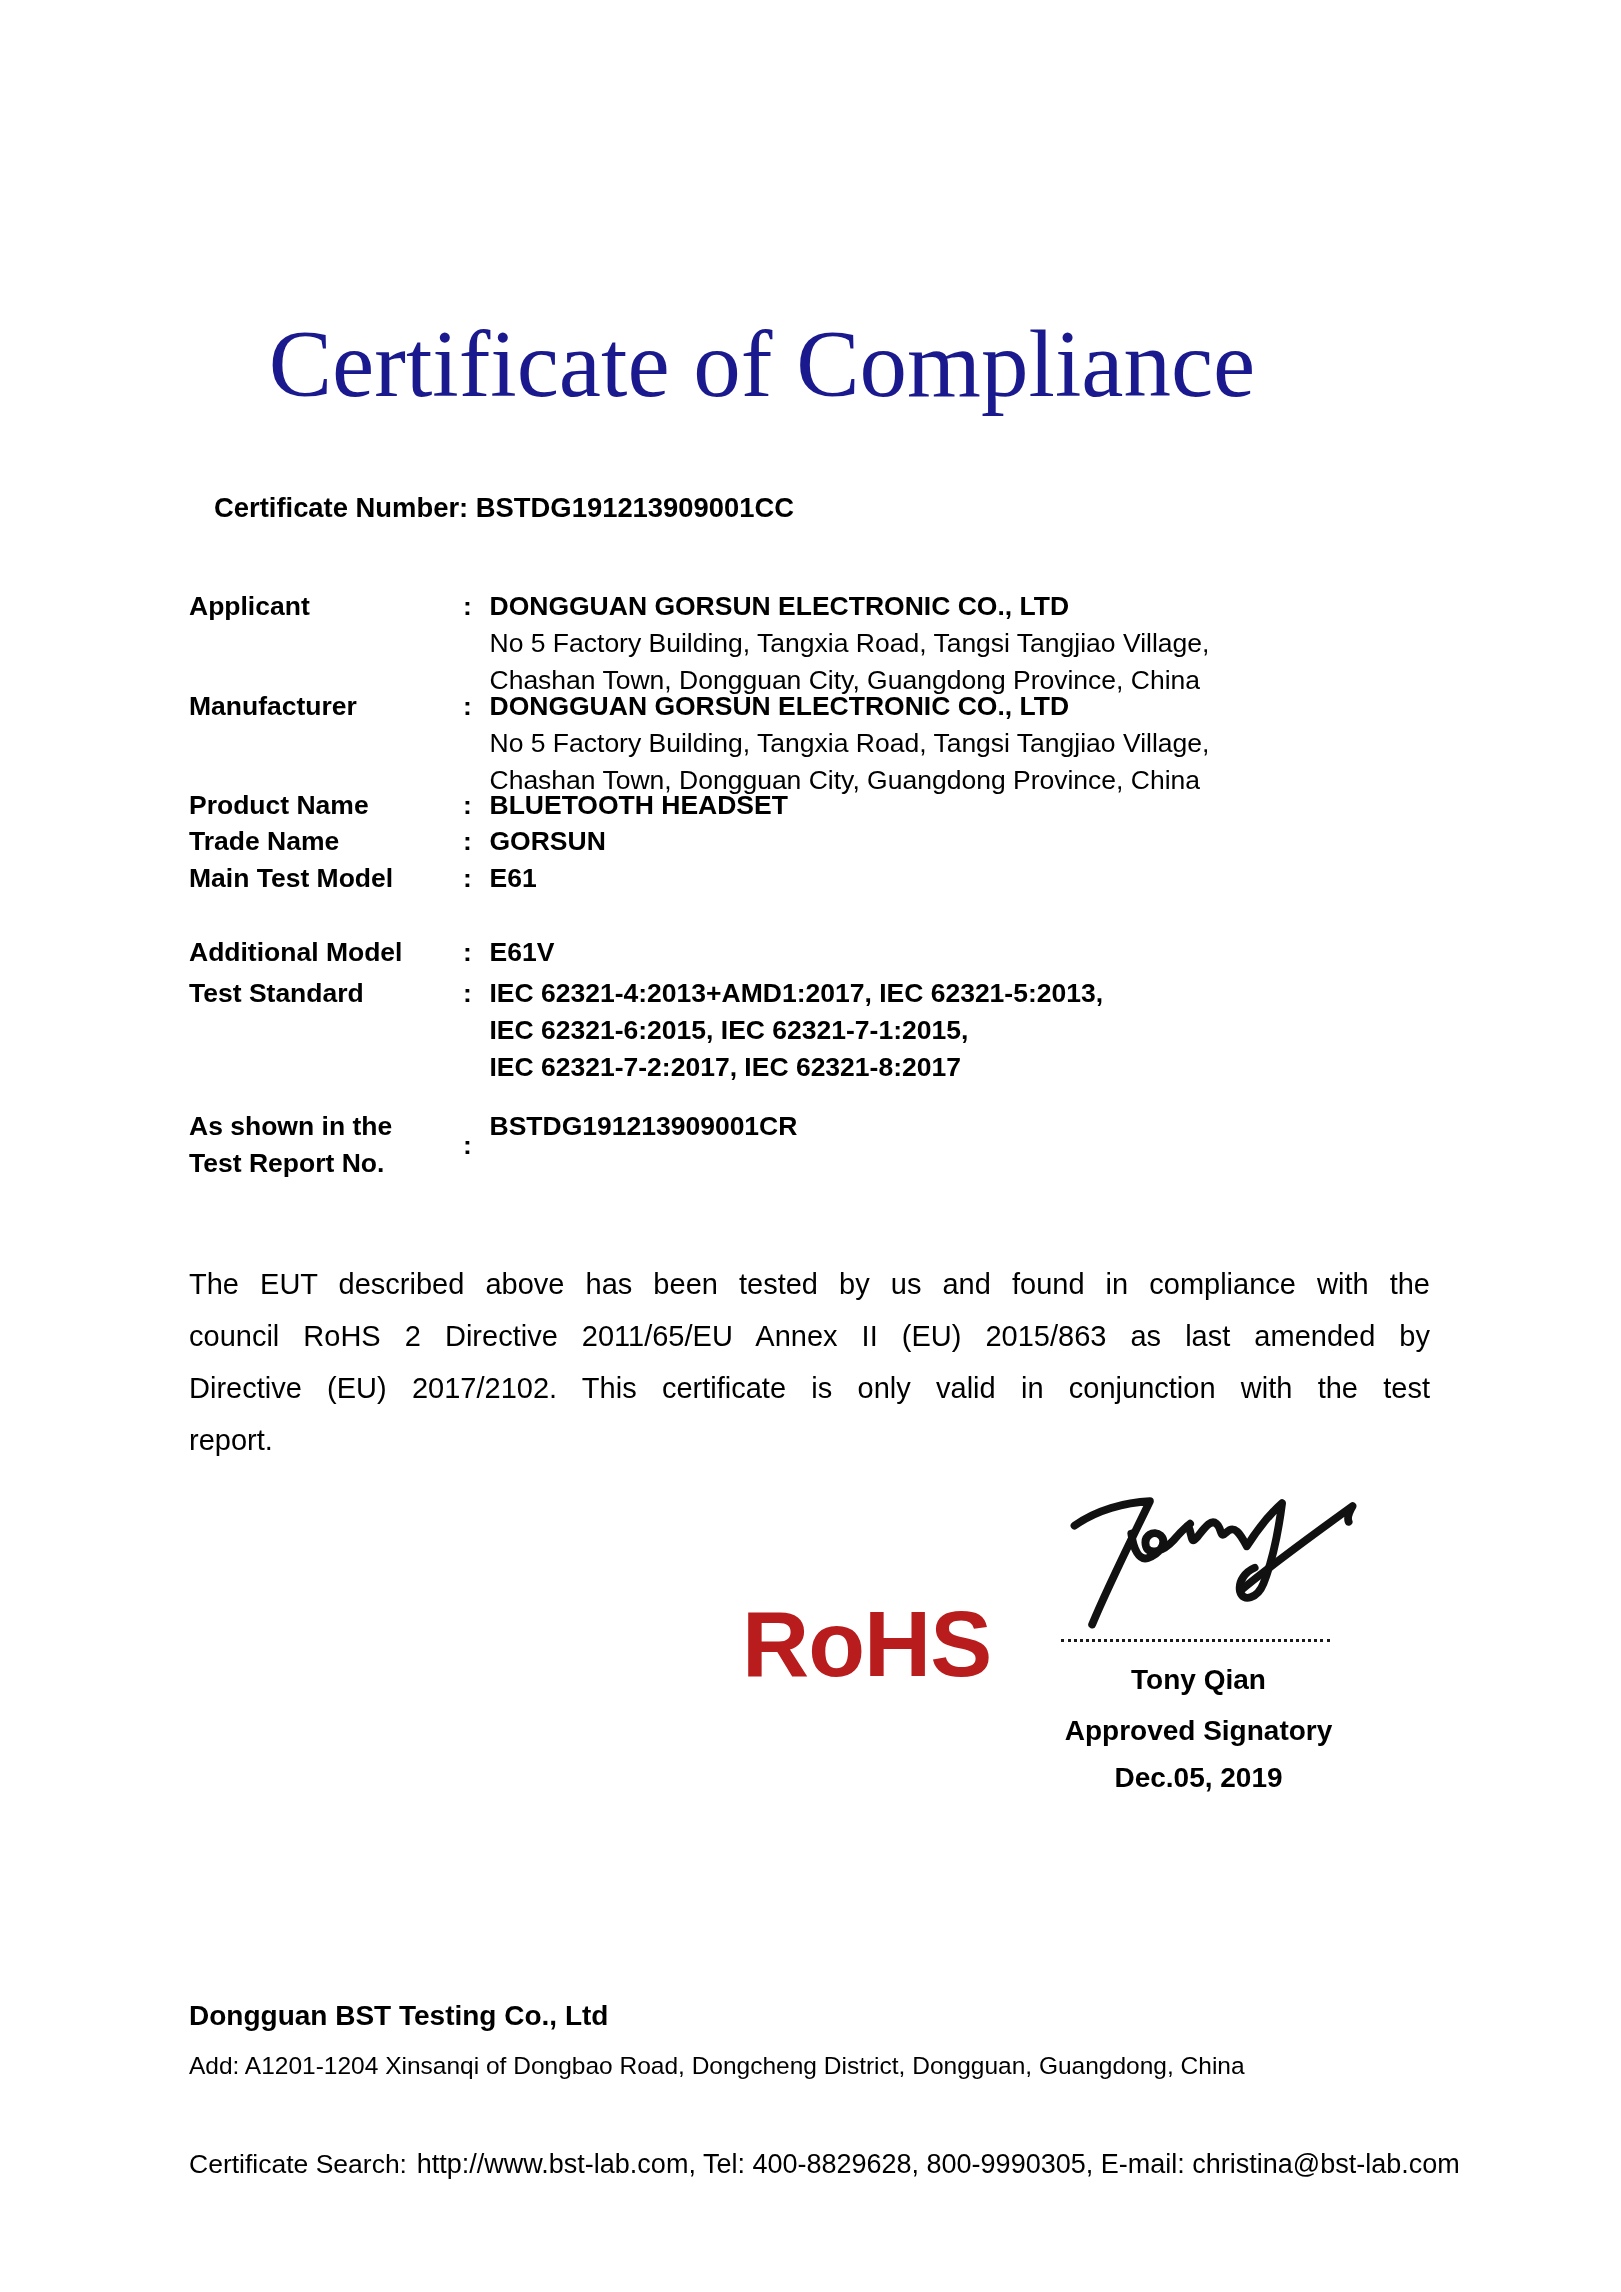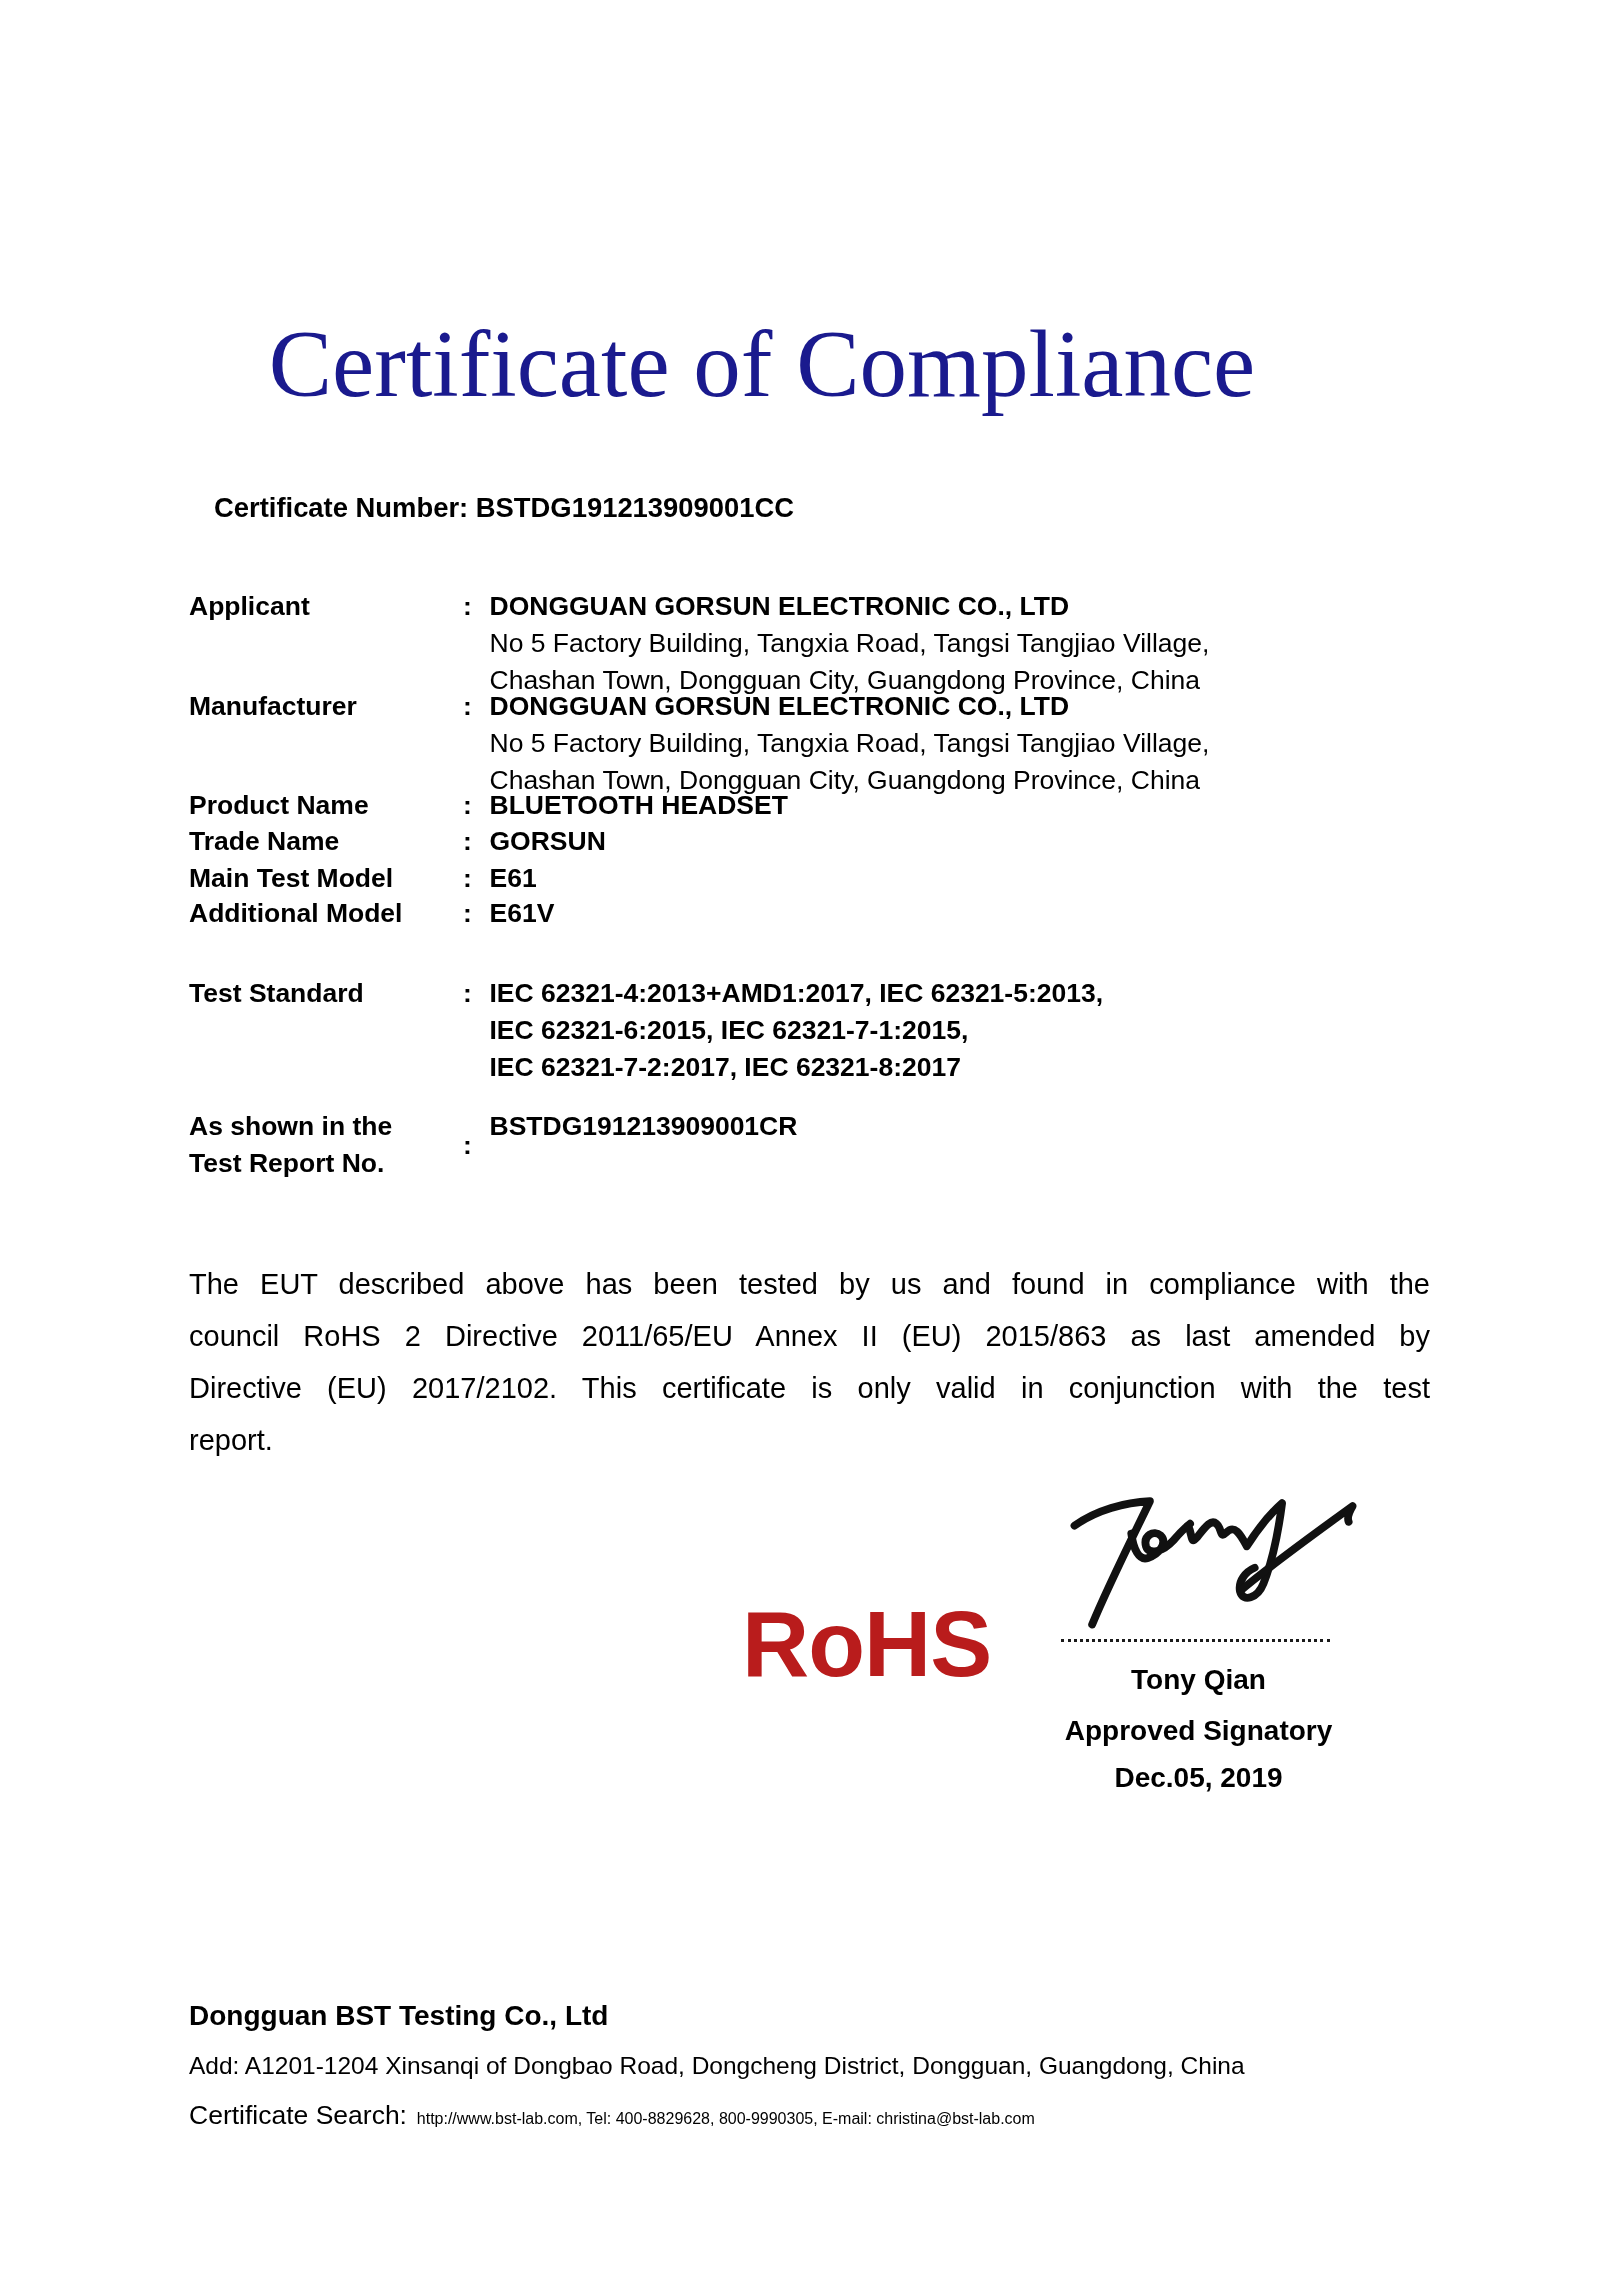--- a/index.html
+++ b/index.html
@@ -114,21 +114,21 @@
   .footer-search{
     position:absolute;
     top:2100px;
     left:189px;
     display:flex;
     align-items:baseline;
     gap:9.8px;
     white-space:nowrap;
   }
   .footer-search .search-label{font-size:26.5px;line-height:1.2;}
-  .footer-search .search-value{font-size:16px;line-height:1.2;}
+  .footer-search .search-value{font-size:27px;line-height:1.2;margin-top:48px;}
 </style>
 </head>
 <body>
 
 <div class="page">
 
   <div class="doc-title" style="color: rgb(26, 26, 142);">Certificate of Compliance</div>
 
   <div class="cert-number">
     <span>Certificate Number:</span>
@@ -166,21 +166,21 @@
     <div class="colon">:</div>
     <div class="val">GORSUN</div>
   </div>
 
   <div class="row" style="top:860px">
     <div class="lbl">Main Test Model</div>
     <div class="colon">:</div>
     <div class="val">E61</div>
   </div>
 
-  <div class="row" style="top:895px">
+  <div class="row" style="top:934px">
     <div class="lbl">Additional Model</div>
     <div class="colon">:</div>
     <div class="val">E61V</div>
   </div>
 
   <div class="row" style="top:975px">
     <div class="lbl">Test Standard</div>
     <div class="colon">:</div>
     <div class="val">
       <div>IEC 62321-4:2013+AMD1:2017, IEC 62321-5:2013,</div>

